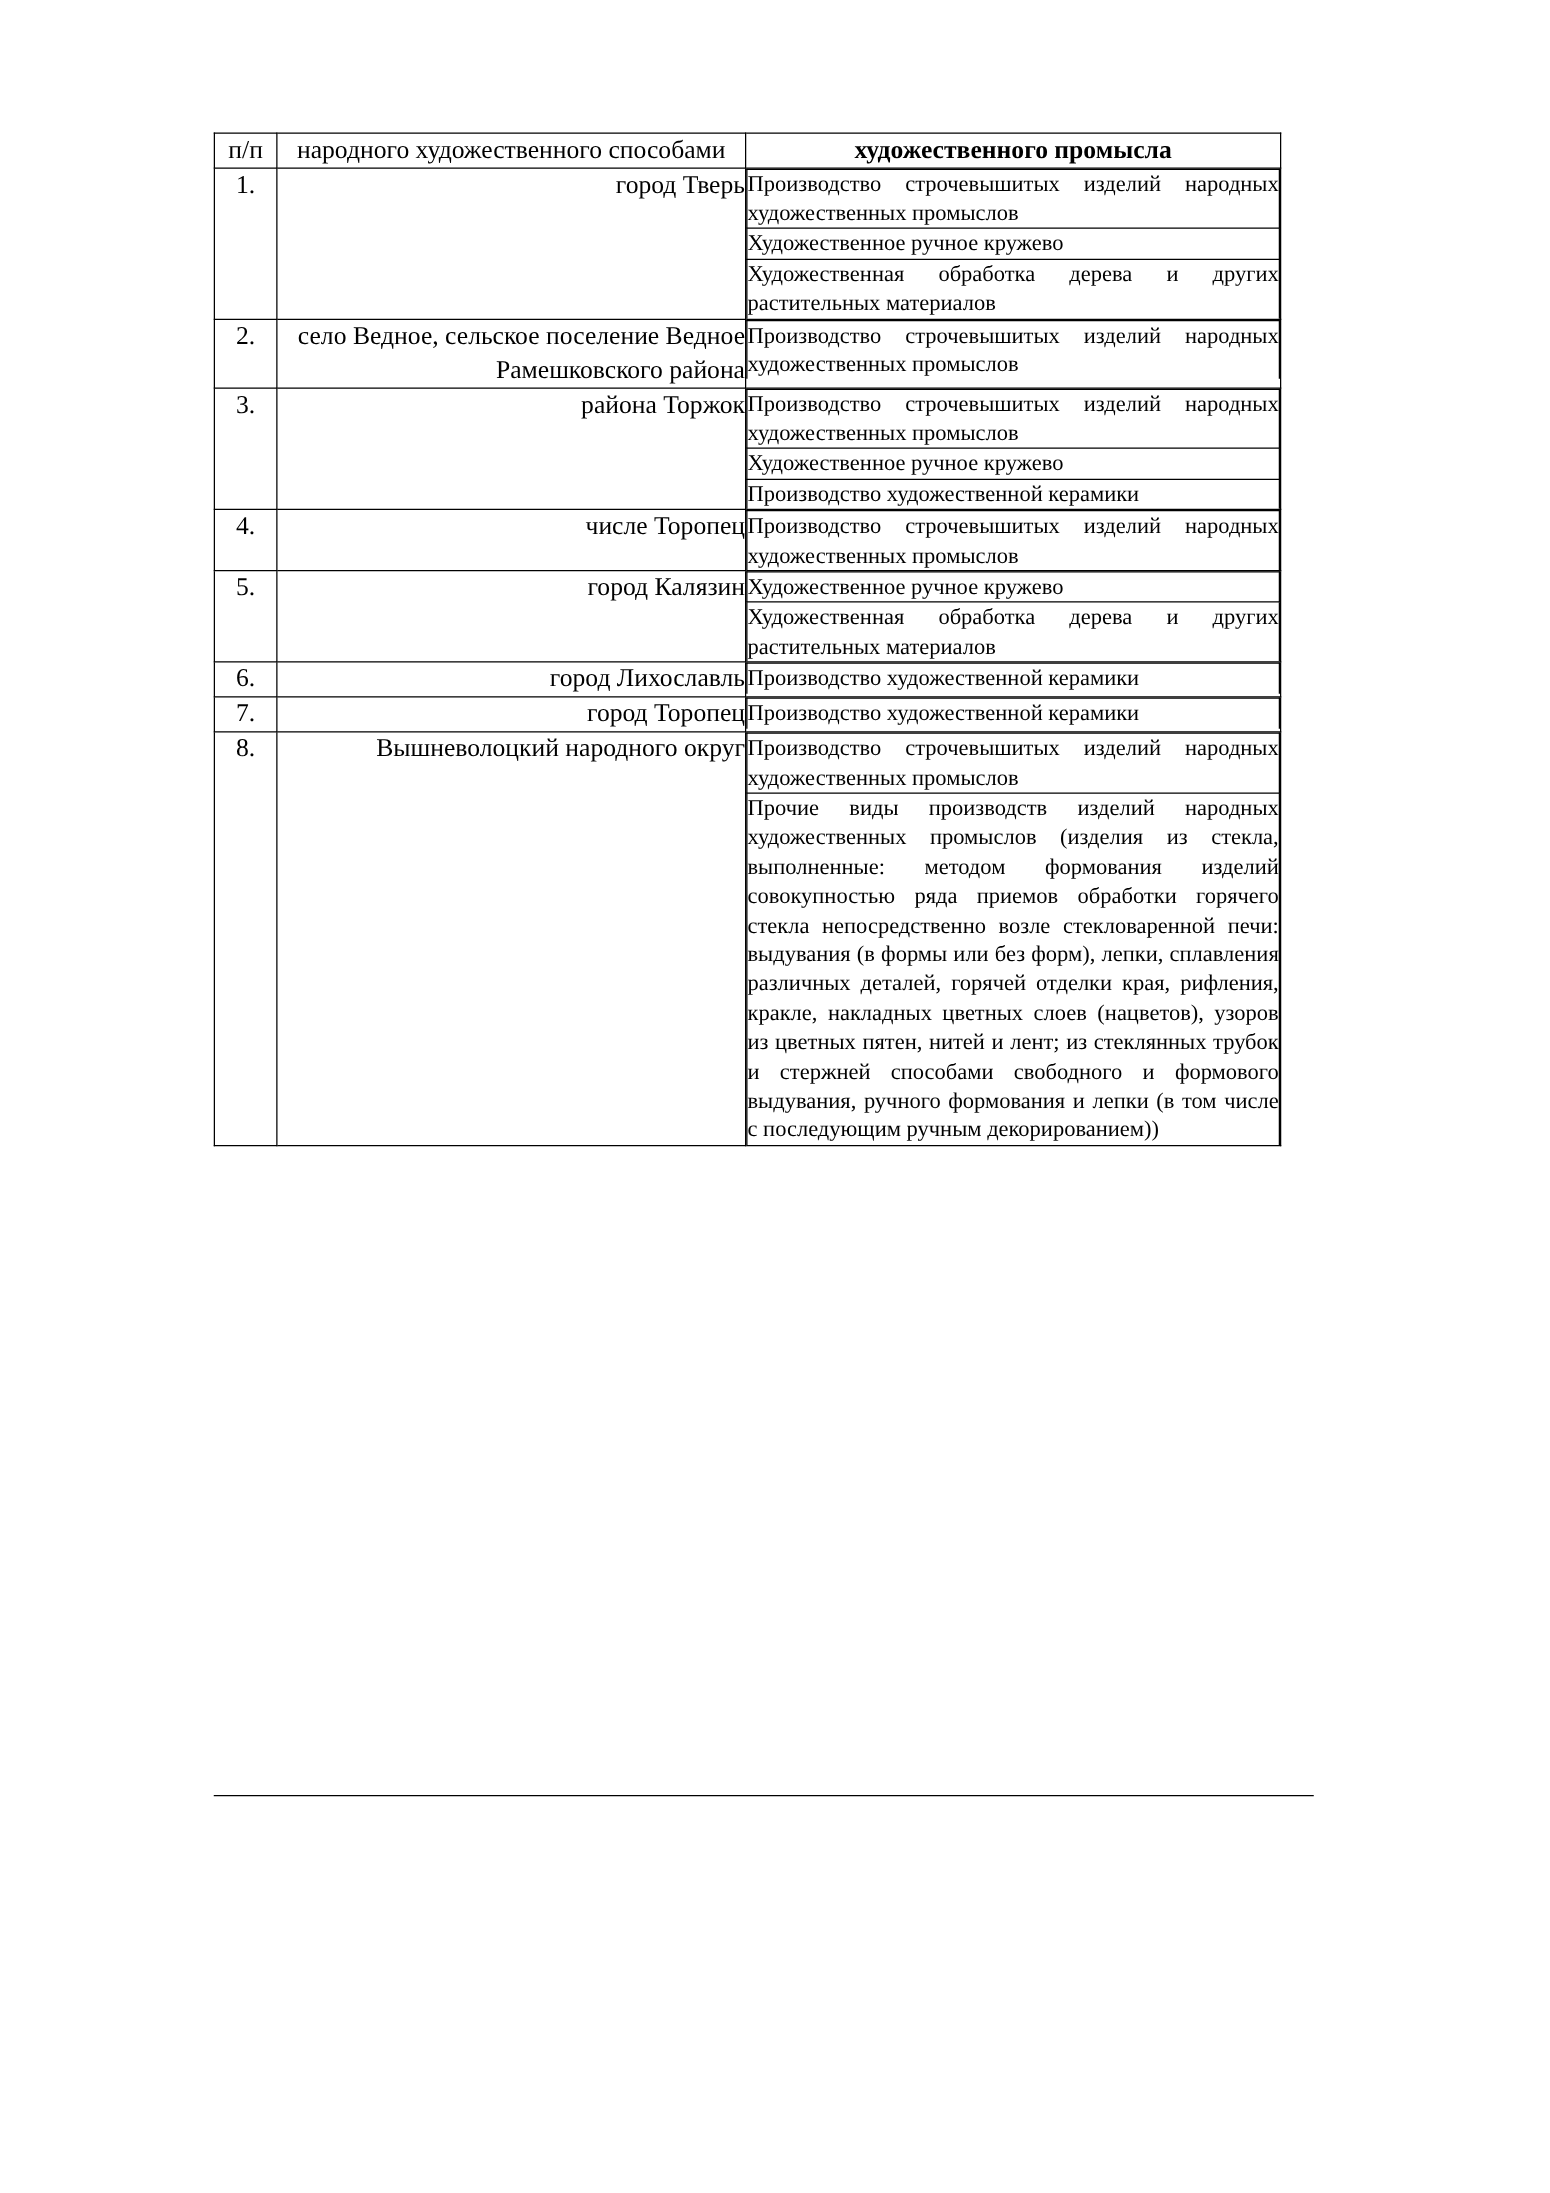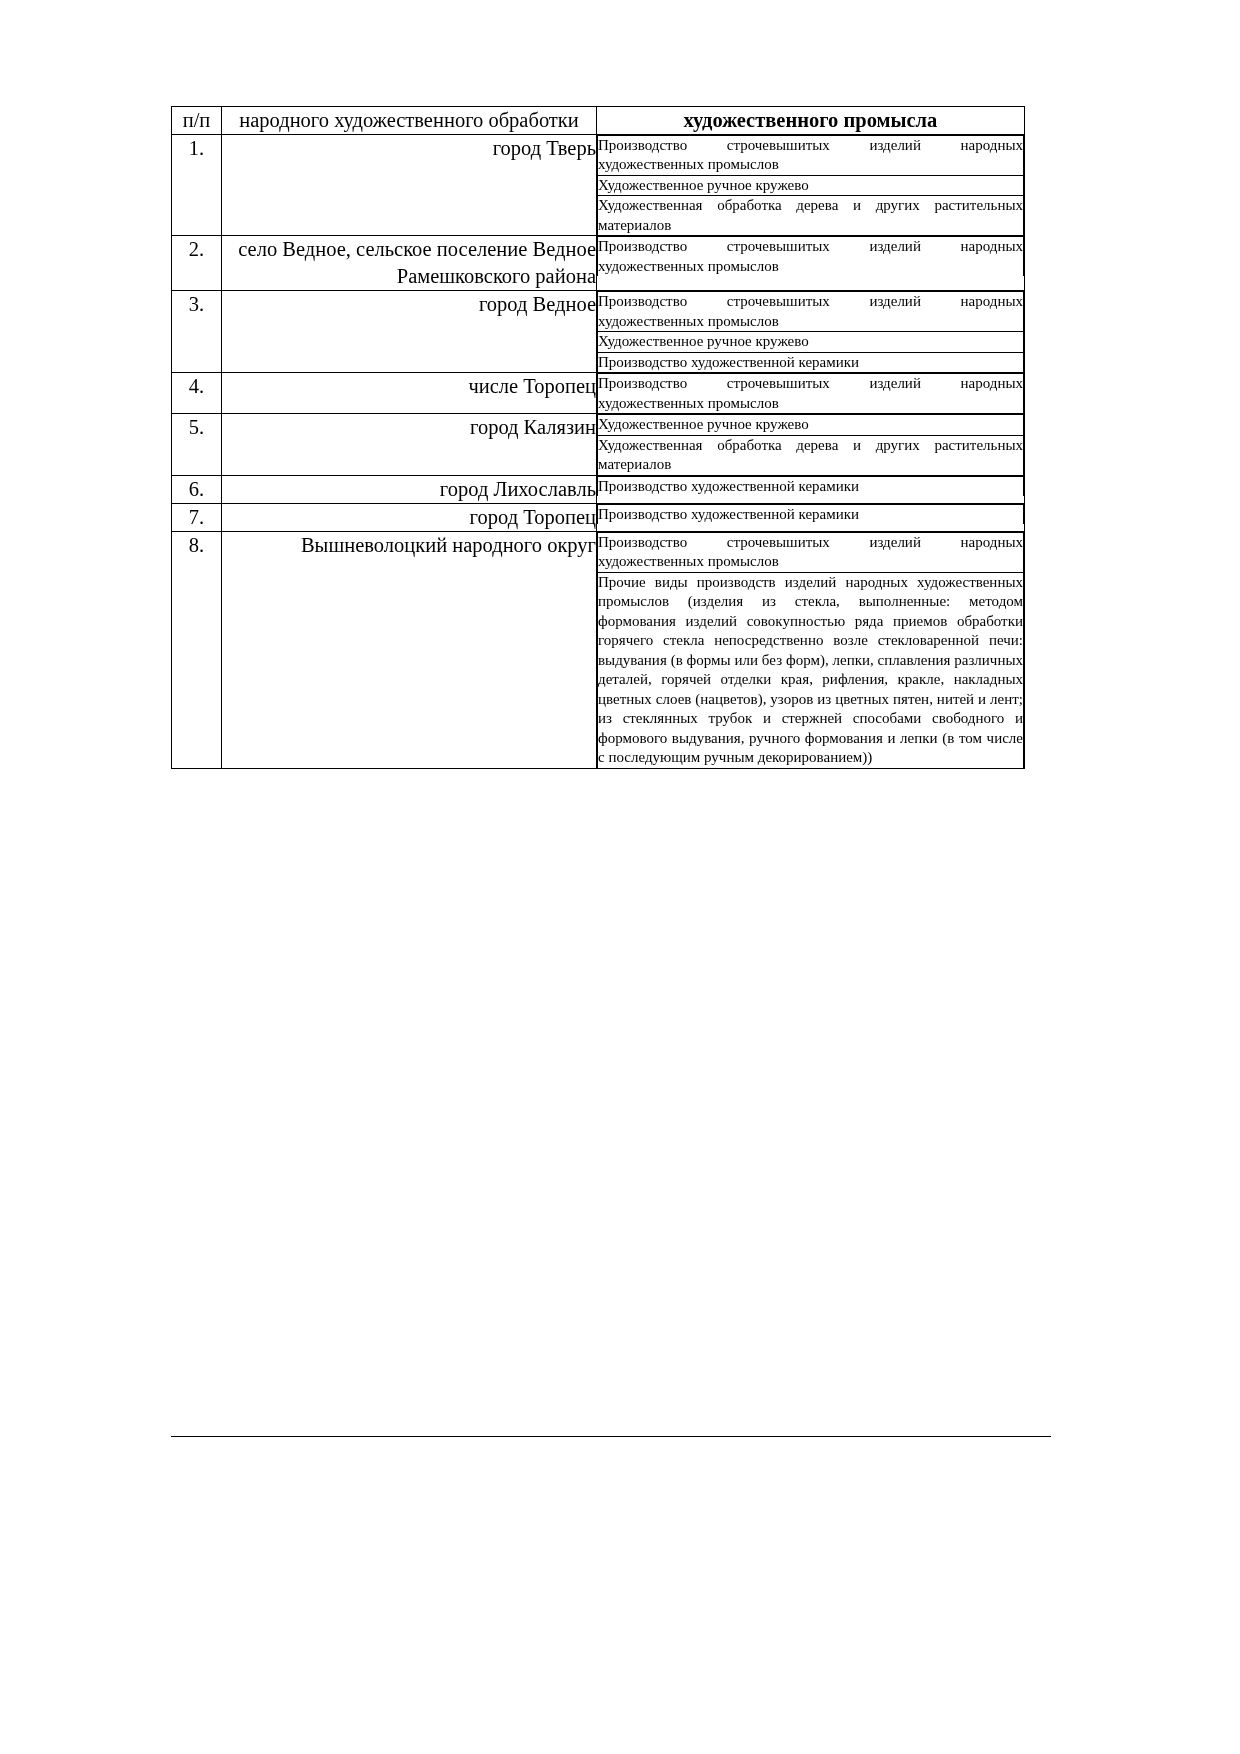--- a/index.html
+++ b/index.html
@@ -80,21 +80,21 @@
   }
   .craft-inner {
     width: 100%;
     border-collapse: collapse;
     table-layout: fixed;
   }
   .craft-inner td {
     border: none;
     border-bottom: 1.4px solid #000000;
     padding: 11px 13px 9px 13px;
-    font-size: 15px;
+    font-size: 18px;
     line-height: 1.30;
     text-align: justify;
     text-justify: inter-word;
     vertical-align: top;
   }
   .craft-inner tr:last-child td {
     border-bottom: none;
   }
   .craft-host {
     padding: 0 !important;
@@ -123,21 +123,21 @@
     <table class="craft-table">
       <colgroup>
         <col class="c-num">
         <col class="c-place">
         <col class="c-craft">
       </colgroup>
       <tbody>
 
         <tr>
           <td class="hdr-num">п/п</td>
-          <td class="hdr-mid">народного художественного обработки</td>
+          <td class="hdr-mid">народного художественного способами</td>
           <td class="hdr-right">художественного промысла</td>
         </tr>
 
         <tr>
           <td class="num-cell">1.</td>
           <td class="place-cell">город Тверь</td>
           <td class="craft-host">
             <table class="craft-inner">
               <tbody>
                 <tr>
@@ -163,21 +163,21 @@
                 <tr>
                     <td>Производство строчевышитых изделий народных художественных промыслов</td>
                   </tr>
               </tbody>
             </table>
           </td>
         </tr>
 
         <tr>
           <td class="num-cell">3.</td>
-          <td class="place-cell">город Ведное</td>
+          <td class="place-cell">района Торжок</td>
           <td class="craft-host">
             <table class="craft-inner">
               <tbody>
                 <tr>
                     <td>Производство строчевышитых изделий народных художественных промыслов</td>
                   </tr>
                 <tr>
                     <td>Художественное ручное кружево</td>
                   </tr>
                 <tr>

